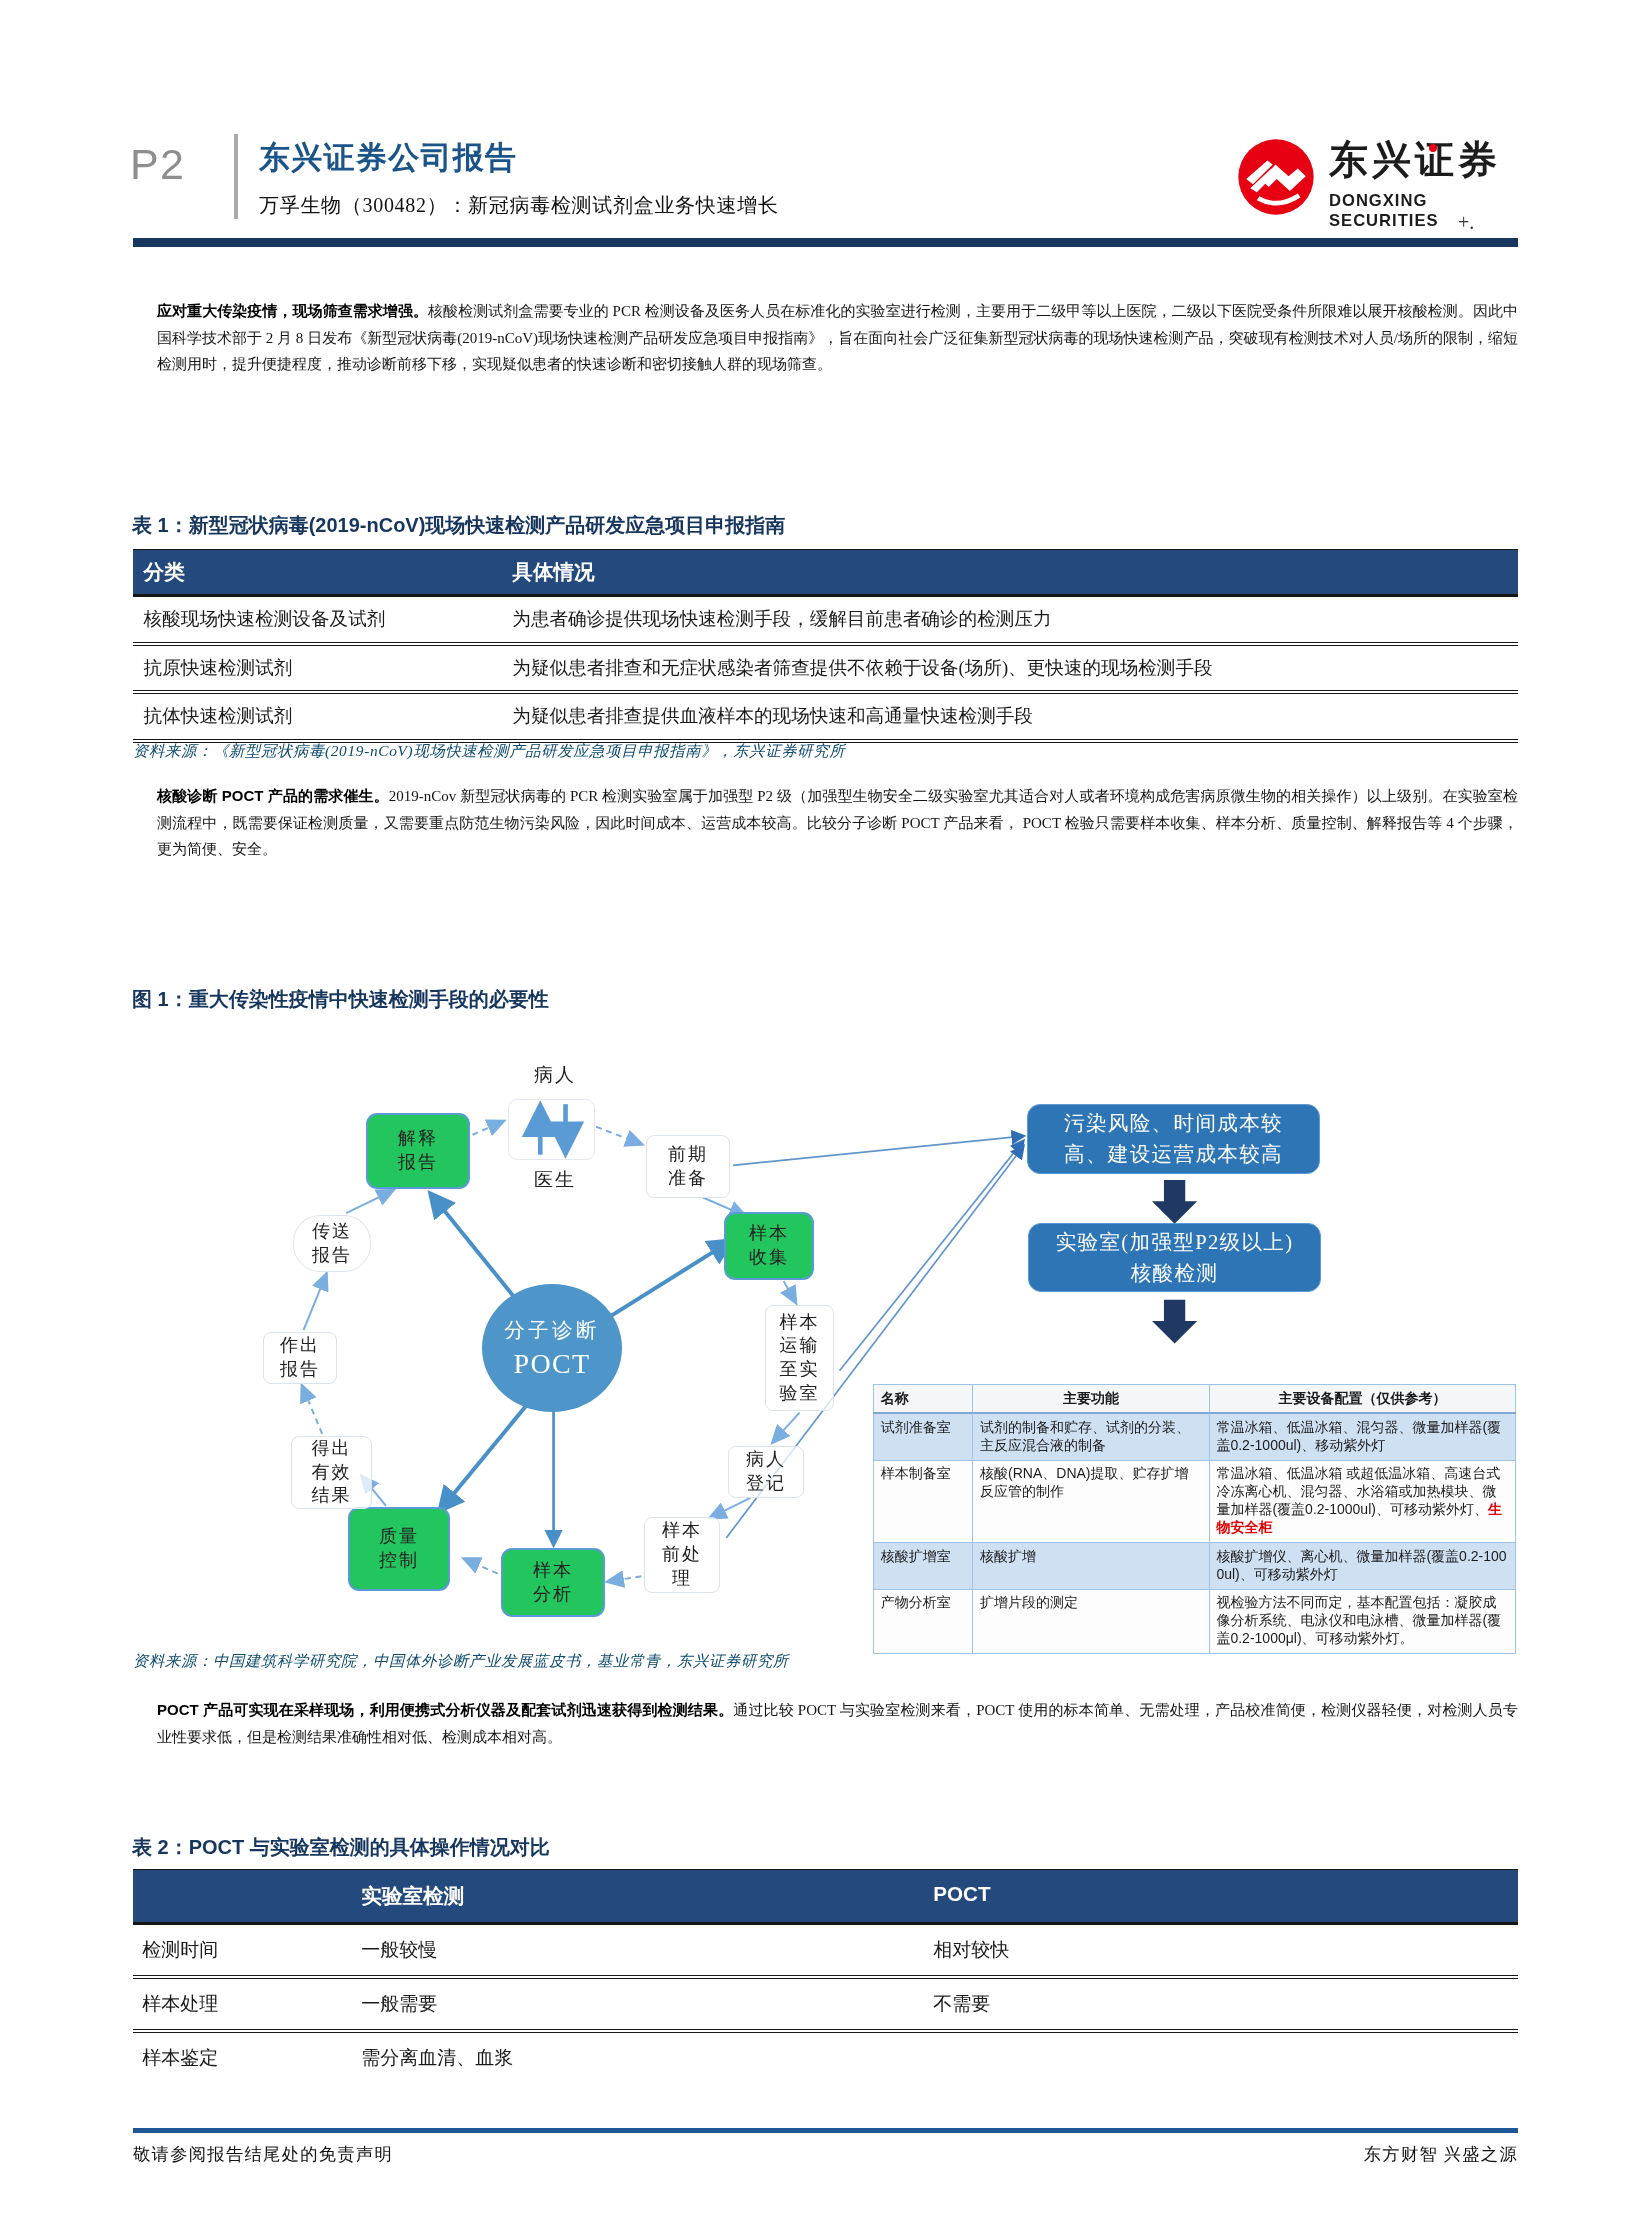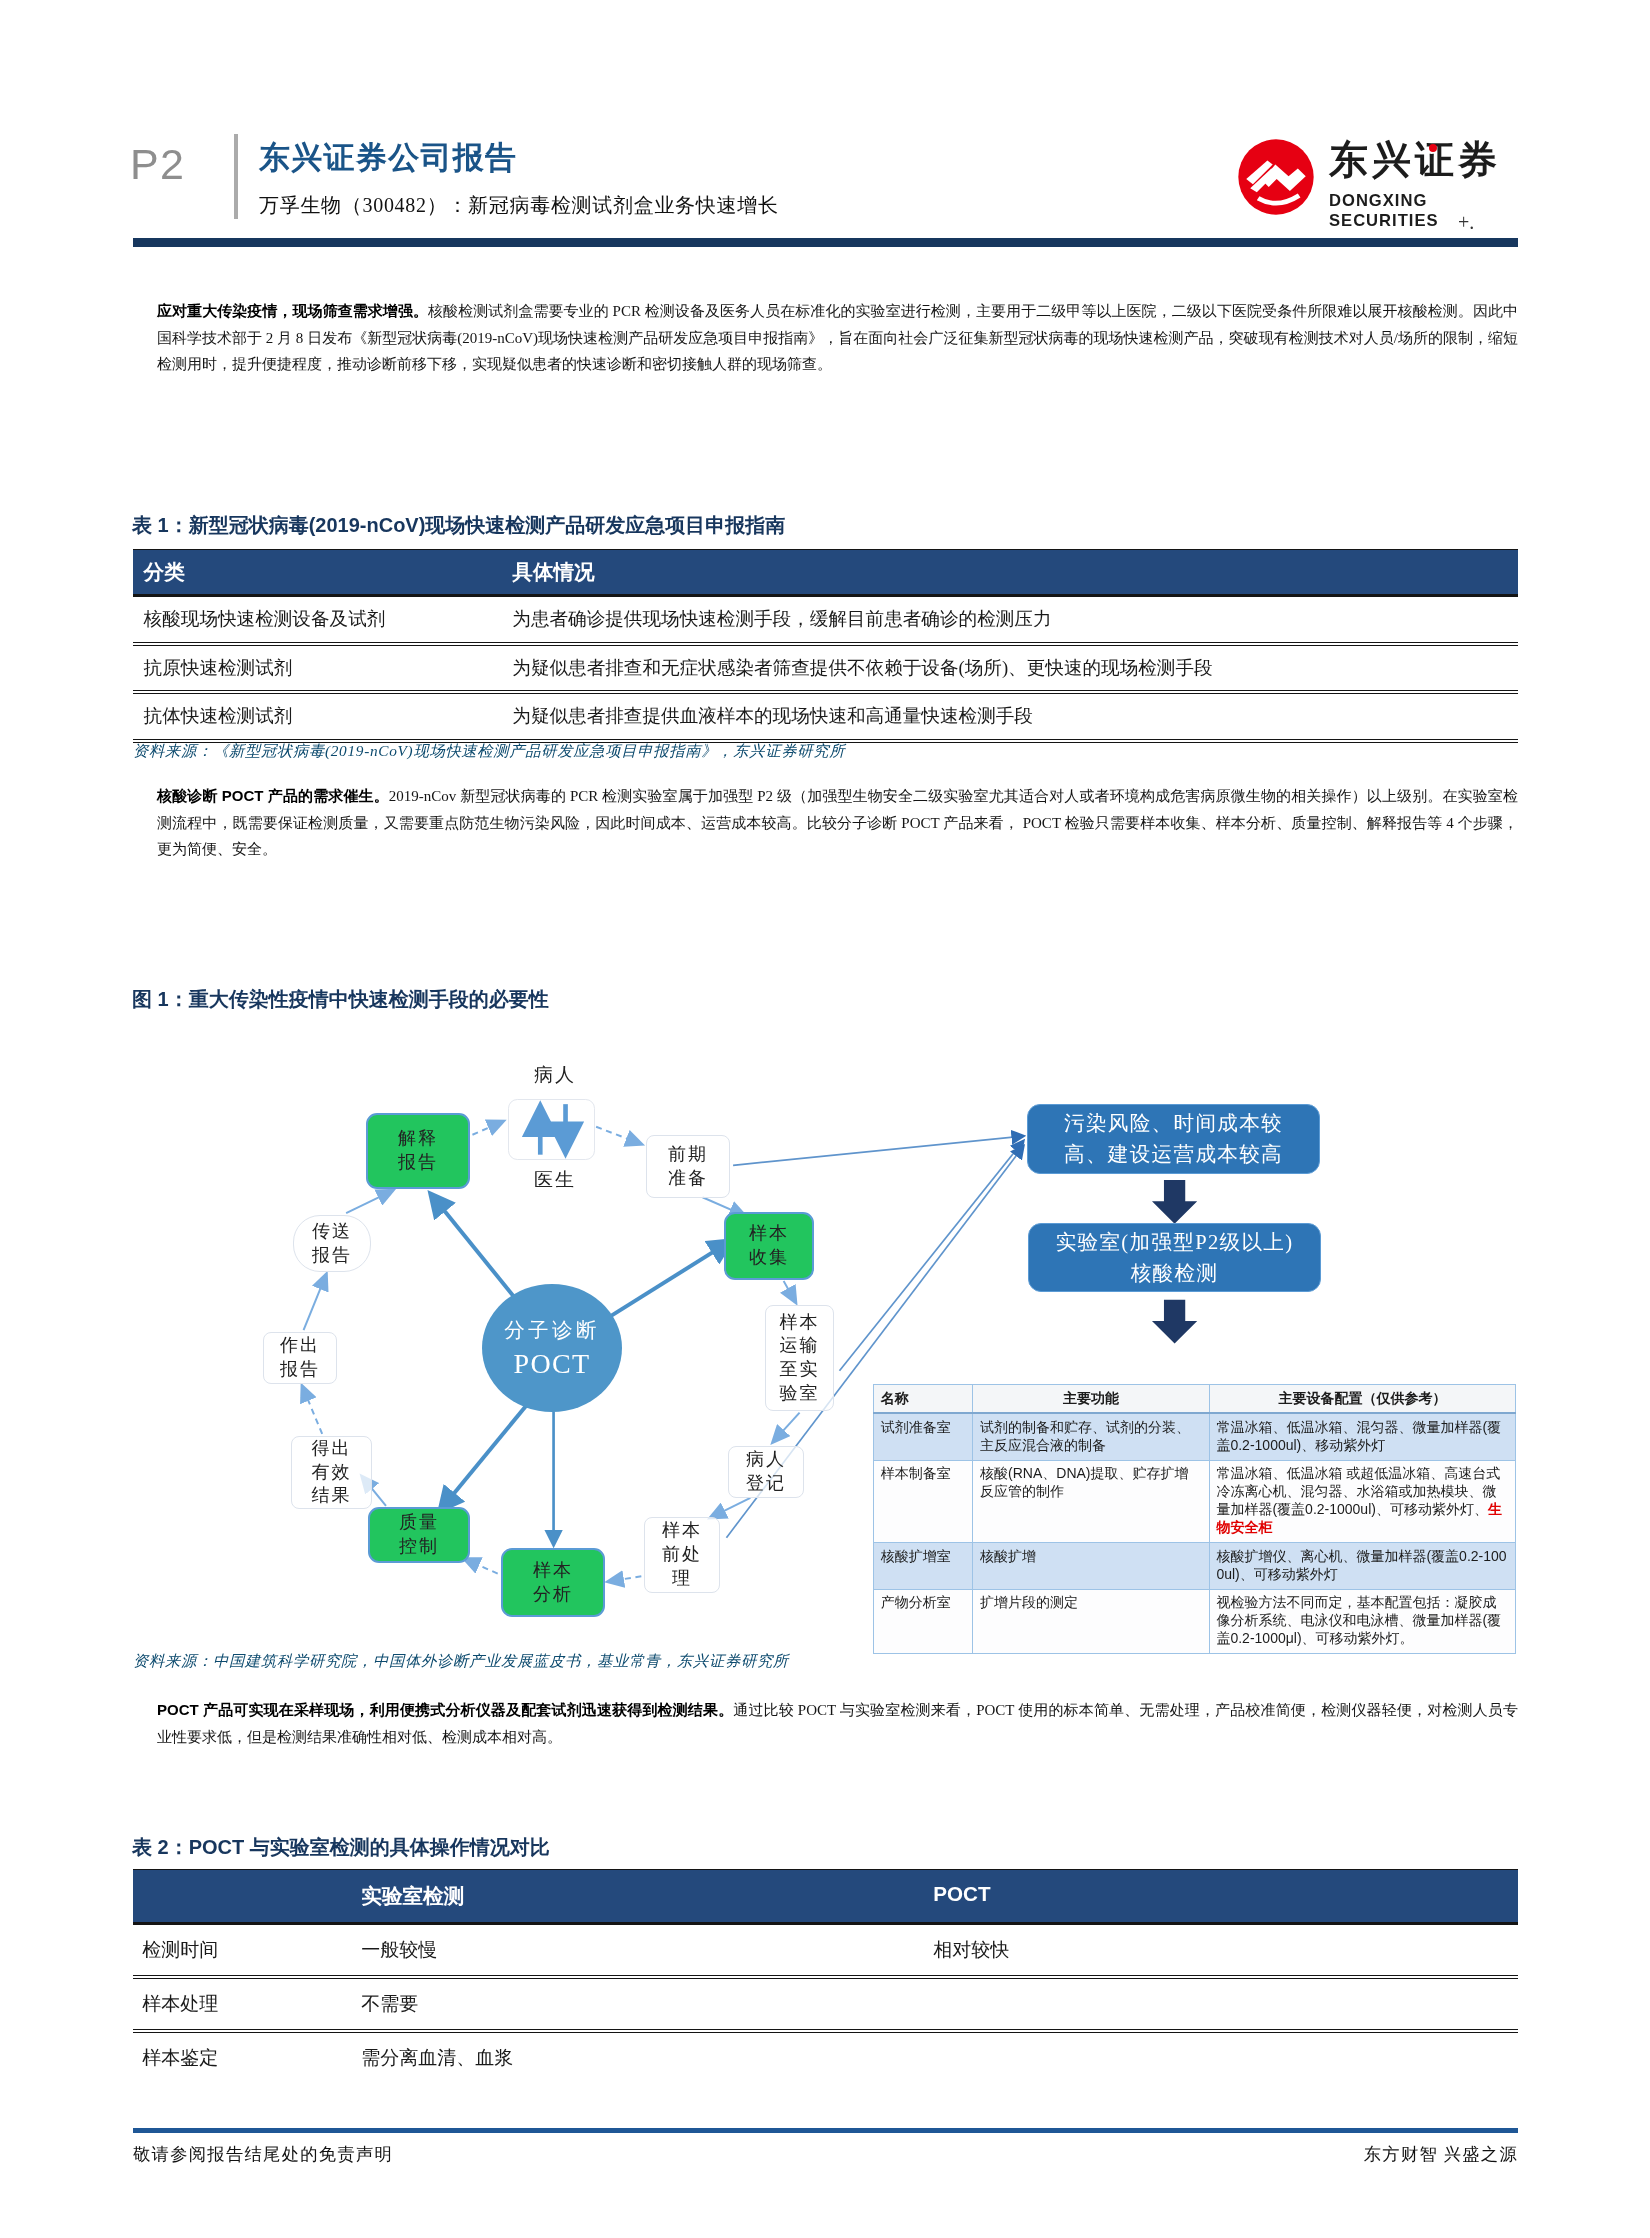--- a/index.html
+++ b/index.html
@@ -214,21 +214,21 @@
 运输
 至实
 验室</div>
     <div class="fnode faint" style="left:595px; top:411px; width:76px; height:52px;">病人
 登记</div>
     <div class="fnode faint" style="left:511px; top:482px; width:76px; height:76px;">样本
 前处
 理</div>
     <div class="fnode strong" style="left:368px; top:513px; width:104px; height:69px;">样本
 分析</div>
-    <div class="fnode strong" style="left:235px; top:472px; width:102px; height:56px;text-align:center;">质量
+    <div class="fnode strong" style="left:215px; top:472px; width:102px; height:84px;text-align:center;">质量
 控制</div>
     <div class="fnode faint" style="left:158px; top:401px; width:81px; height:73px;">得出
 有效
 结果</div>
     <div class="fnode faint" style="left:130px; top:297px; width:74px; height:52px;">作出
 报告</div>
     <div class="fnode faint" style="left:160px; top:180px; width:78px; height:57px;border-radius:27px;">传送
 报告</div>
 
     <div class="poct">
@@ -286,20 +286,21 @@
       <div class="c2">POCT</div>
     </div>
     <div class="rtab-row">
       <div class="c0">检测时间</div>
       <div class="c1">一般较慢</div>
       <div class="c2">相对较快</div>
     </div>
     <div class="dsep"></div>
     <div class="rtab-row">
       <div class="c0">样本处理</div>
+      <div class="c1">一般需要</div>
       <div class="c2">不需要</div>
     </div>
     <div class="dsep"></div>
     <div class="rtab-row">
       <div class="c0">样本鉴定</div>
       <div class="c1">需分离血清、血浆</div>
     </div>
   </div>
 
   <div class="abs ftr-rule"></div>

